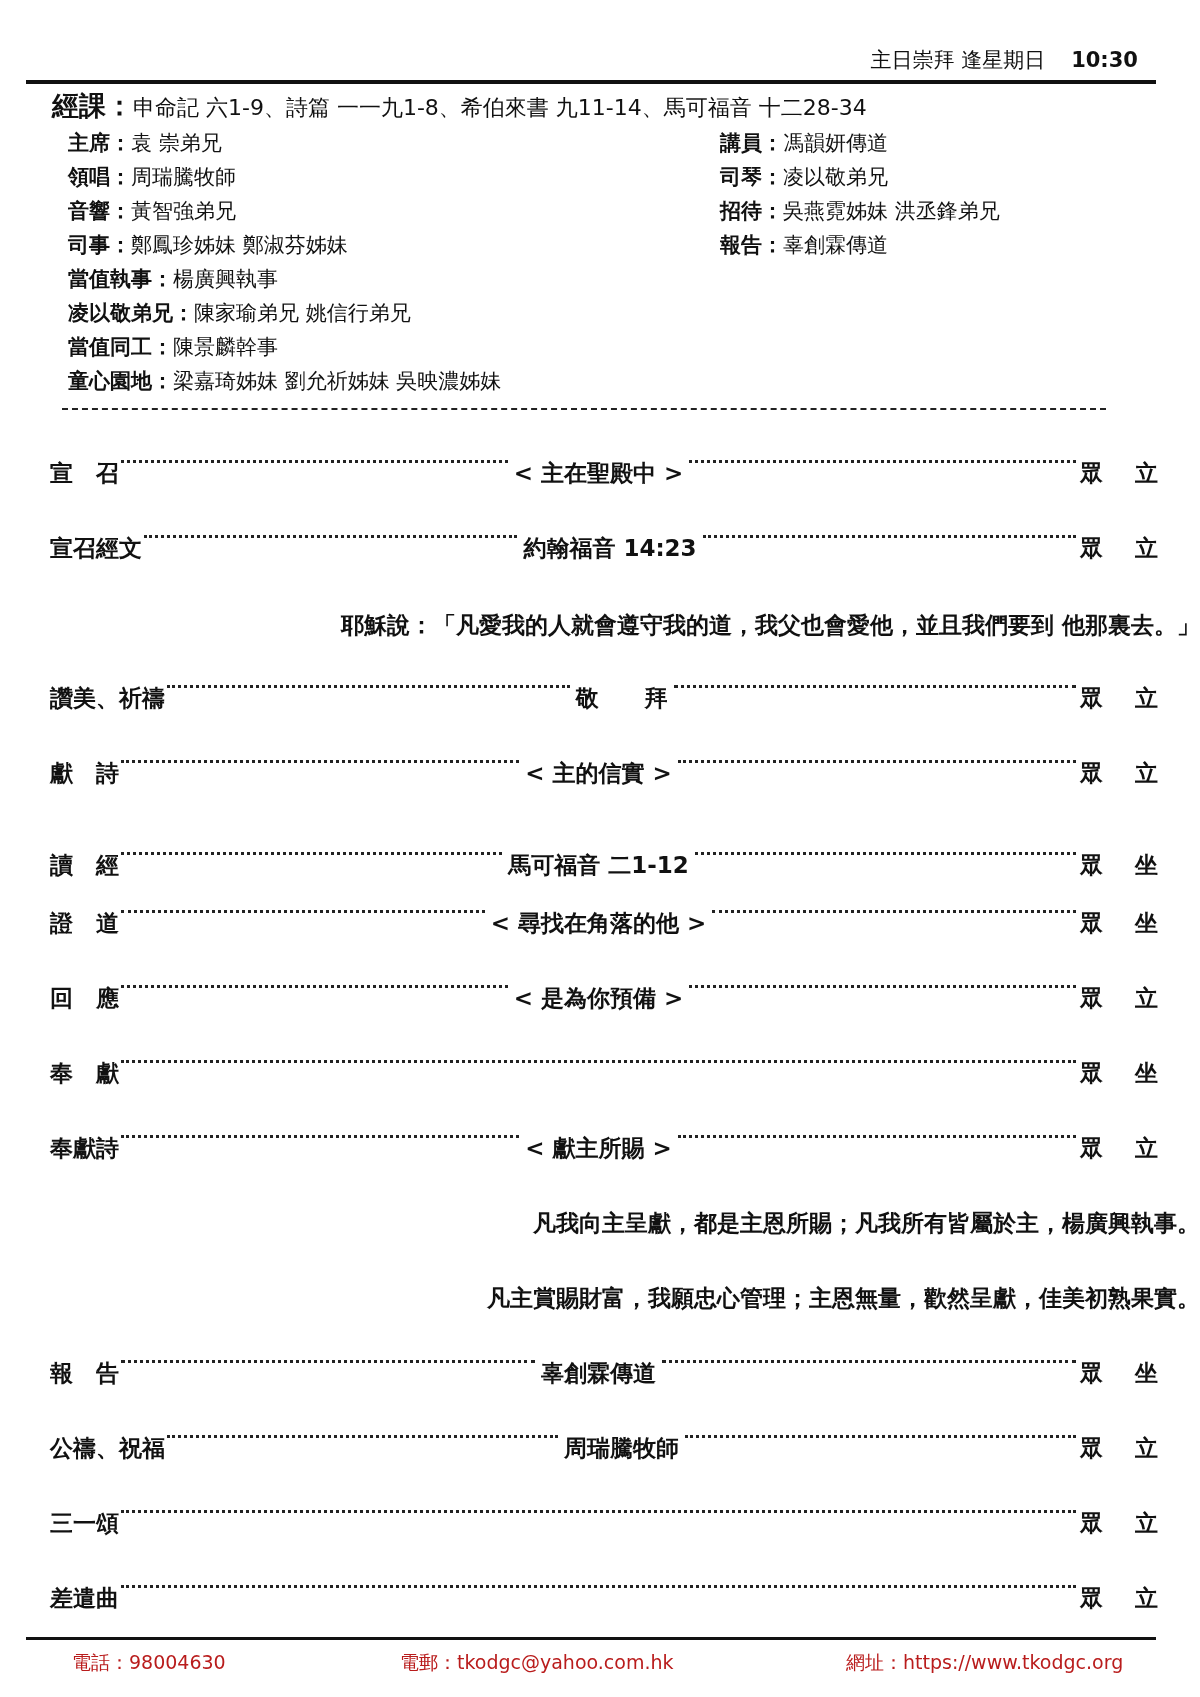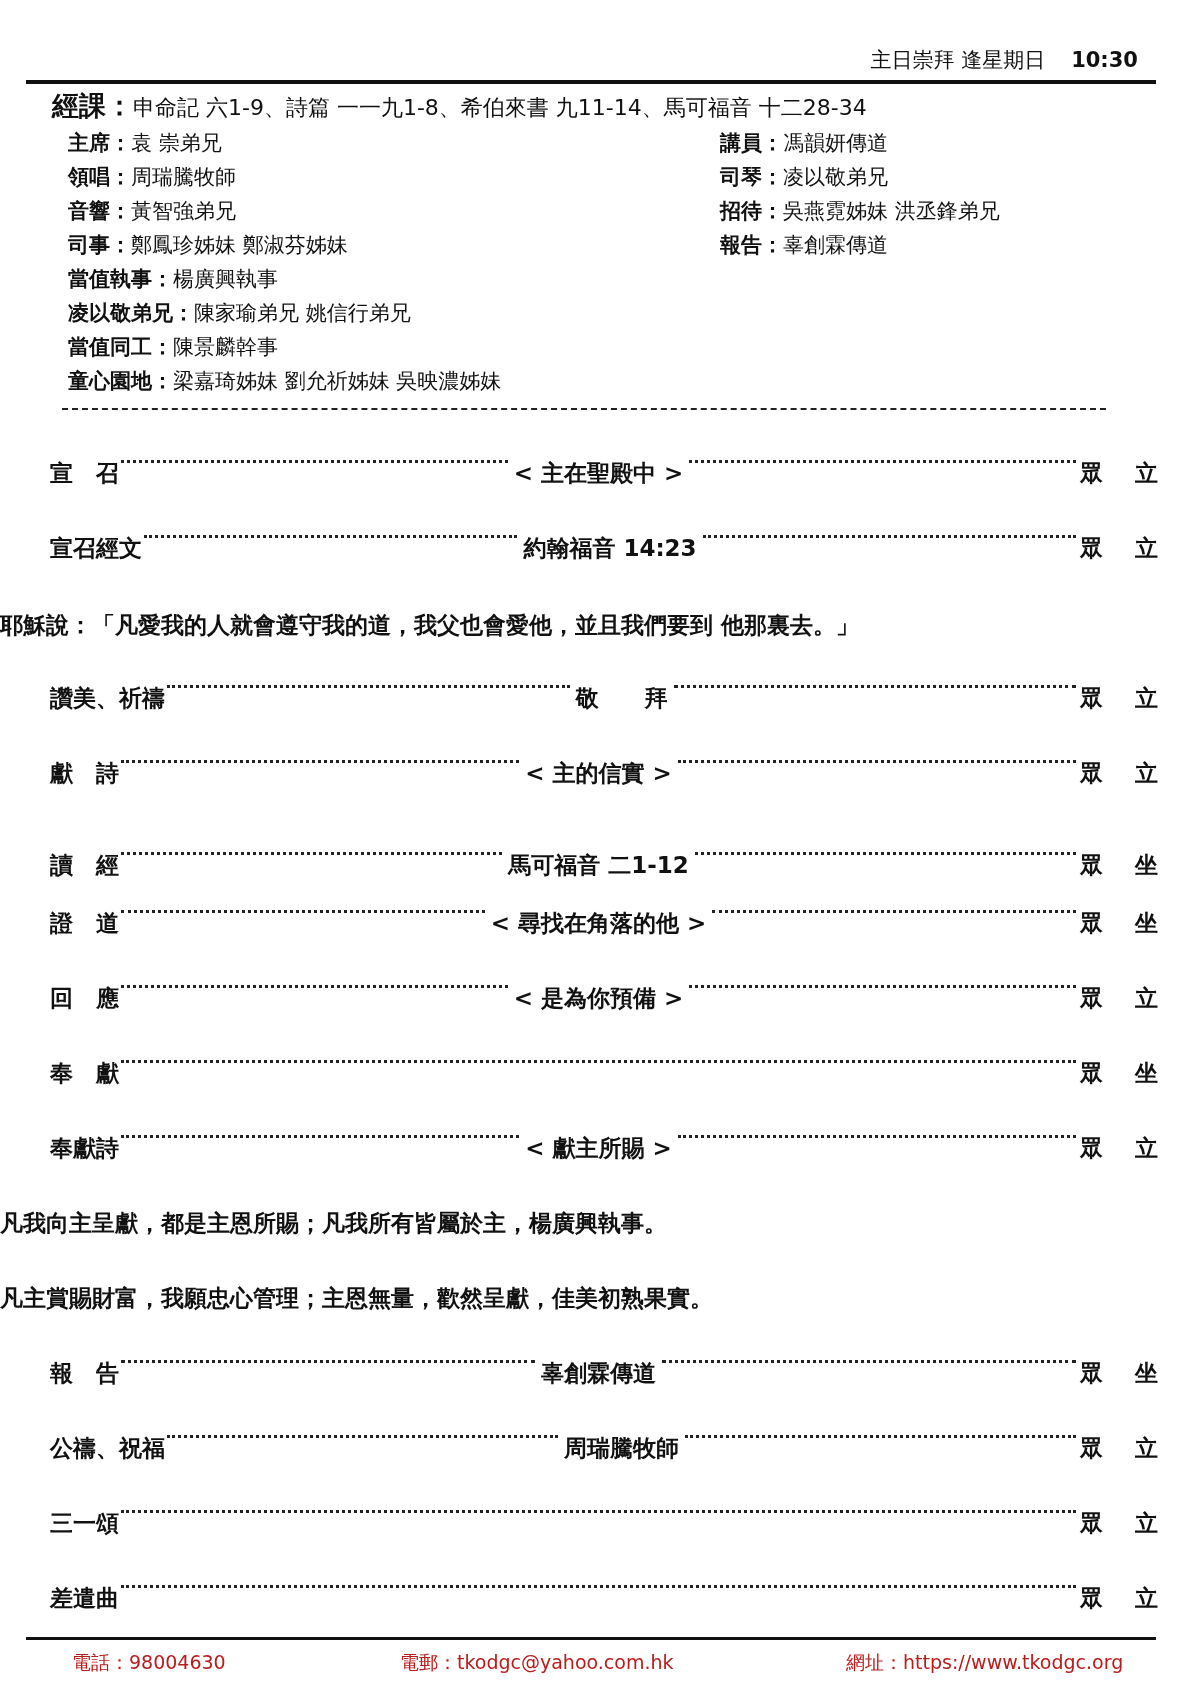--- a/index.html
+++ b/index.html
@@ -29,21 +29,21 @@
     border-top: 2px dashed #222;
   }
 
   .order { position: absolute; left: 50px; width: 1108px; height: 34px; font-size: 23px; font-weight: bold; }
   .order .row { display: flex; align-items: flex-start; height: 34px; }
   .order .name { white-space: nowrap; }
   .order .dots { flex: 1; height: 0; border-bottom: 3px dotted #222; margin: 0 2px; position: relative; top: 2px; }
   .order .center { white-space: nowrap; padding: 0 4px; }
   .order .posture { white-space: nowrap; width: 78px; display: flex; justify-content: space-between; margin-left: 2px; }
 
-  .center-text { position: absolute; left: 0; width: 1200px; text-align: left; font-size: 23px; font-weight: bold; white-space: nowrap; }
+  .center-text { position: absolute; left: 0; width: 1200px; text-align: right; font-size: 23px; font-weight: bold; white-space: nowrap; }
 
   .footer { position: absolute; top: 1650px; font-size: 19px; color: #b91c1c; white-space: nowrap; }
 </style>
 </head>
 <body>
 
 <div class="header-right">
   <span>主日崇拜  逢星期日</span><span class="time">10:30</span>
 </div>
 <div class="rule-top"></div>

